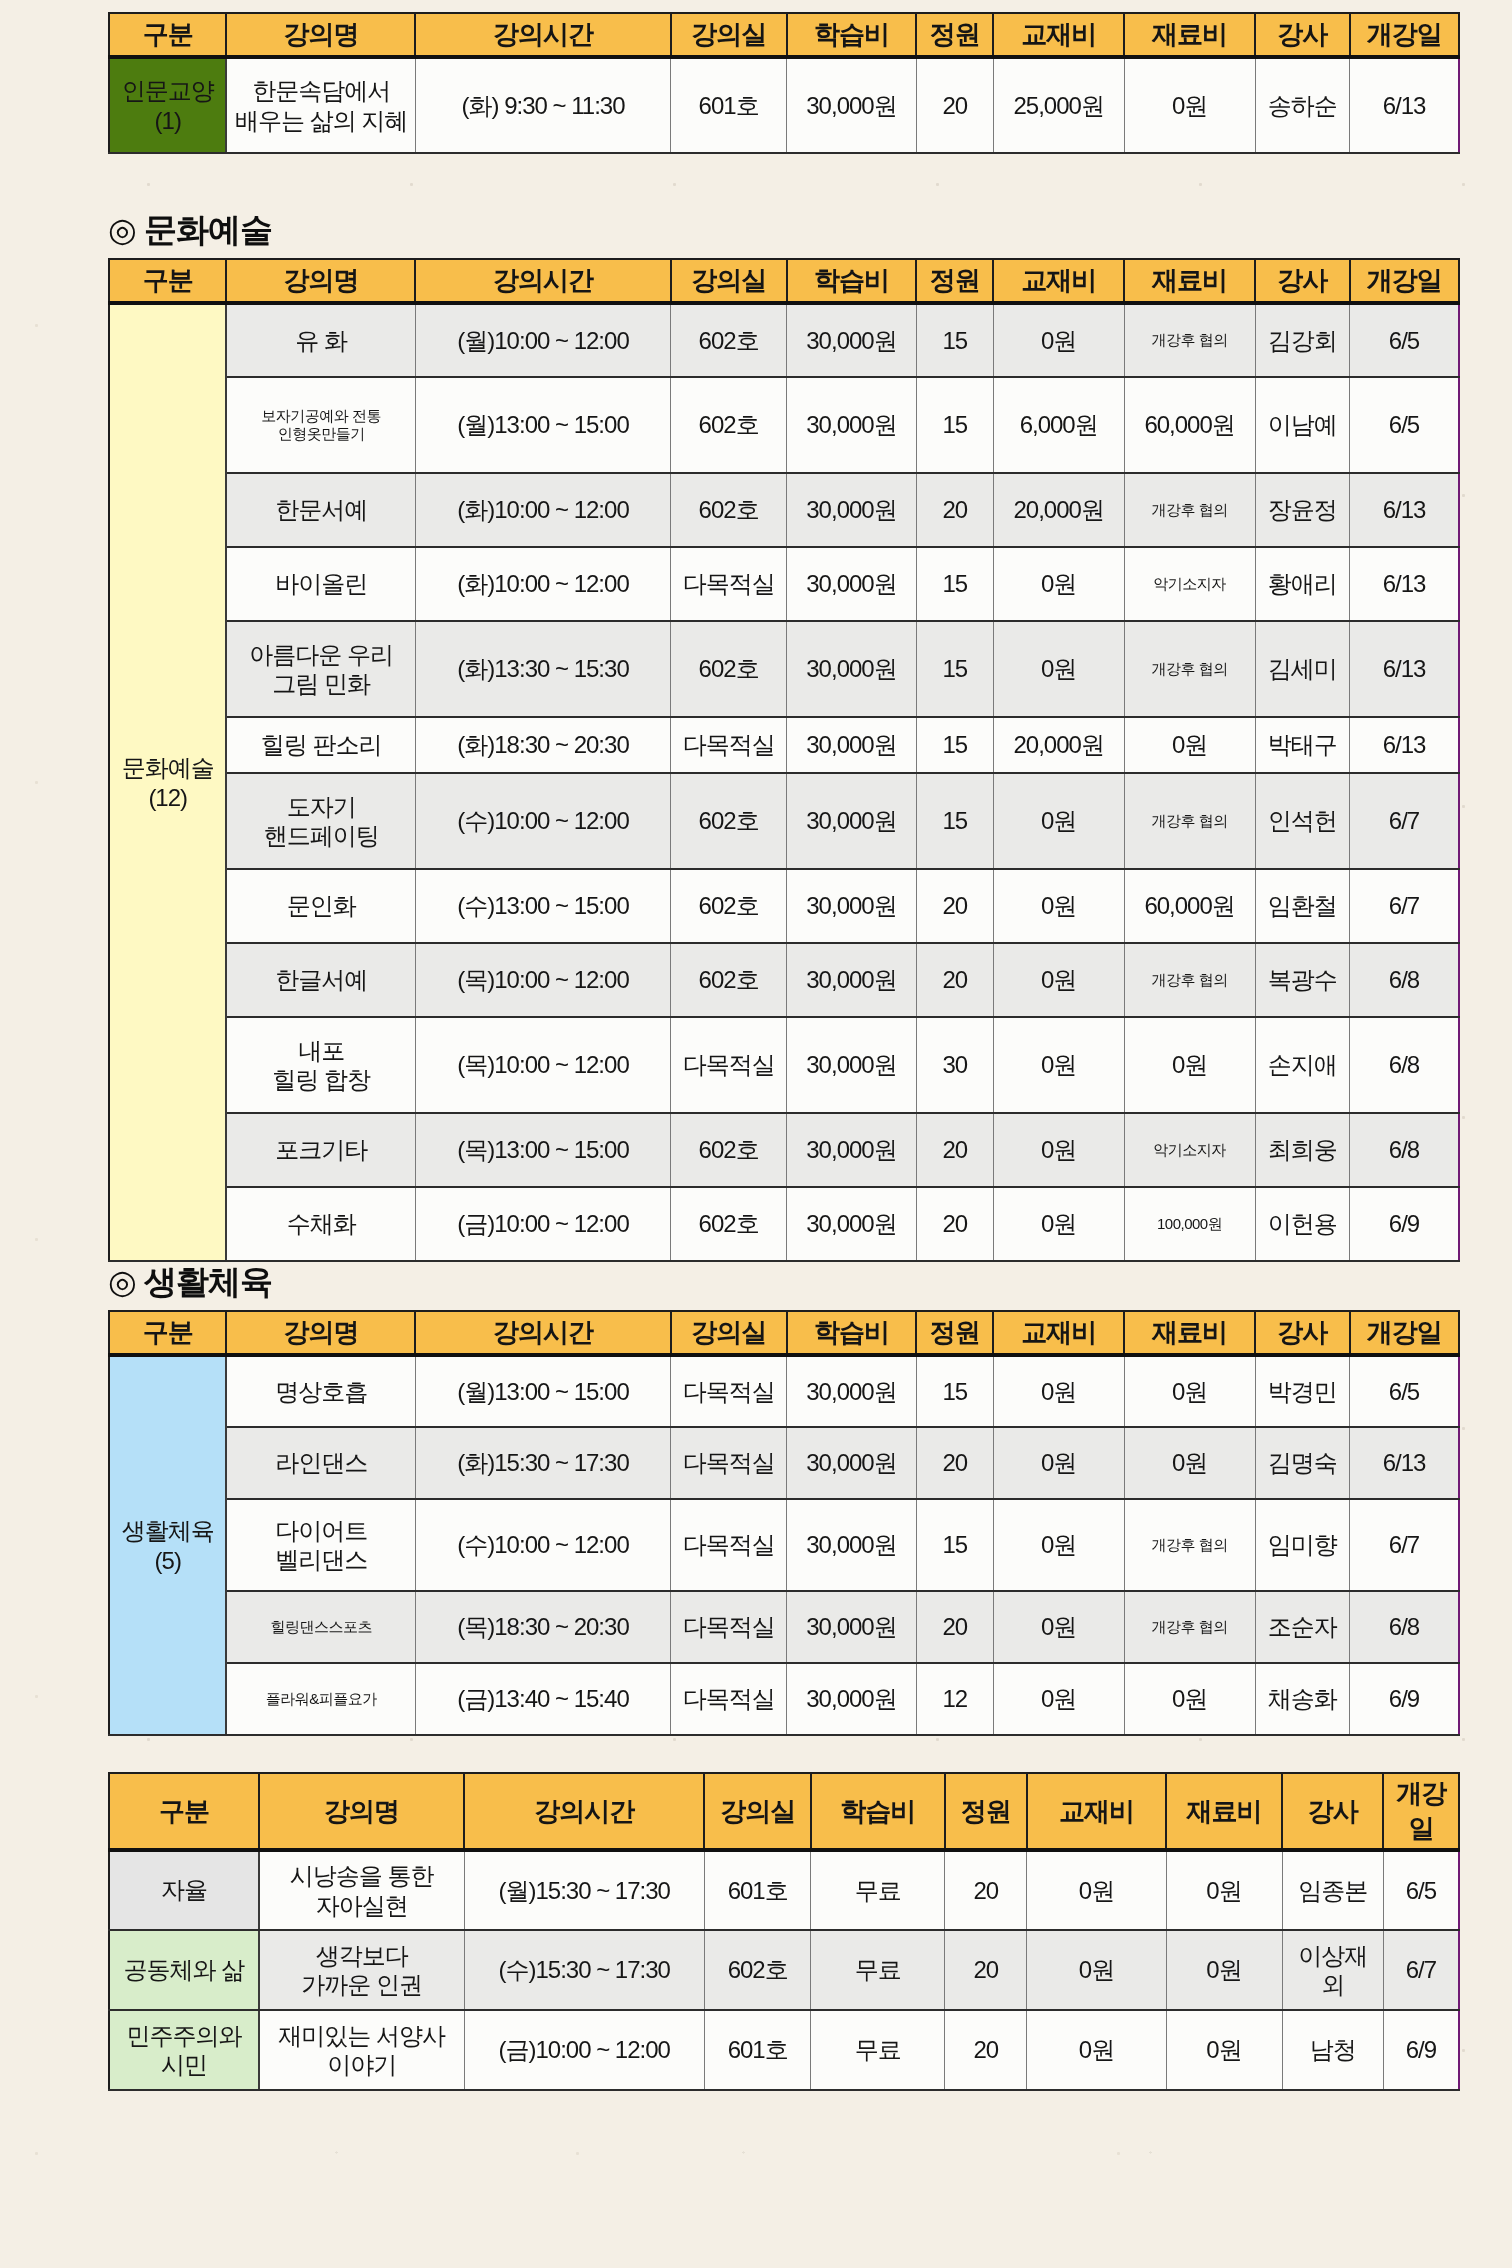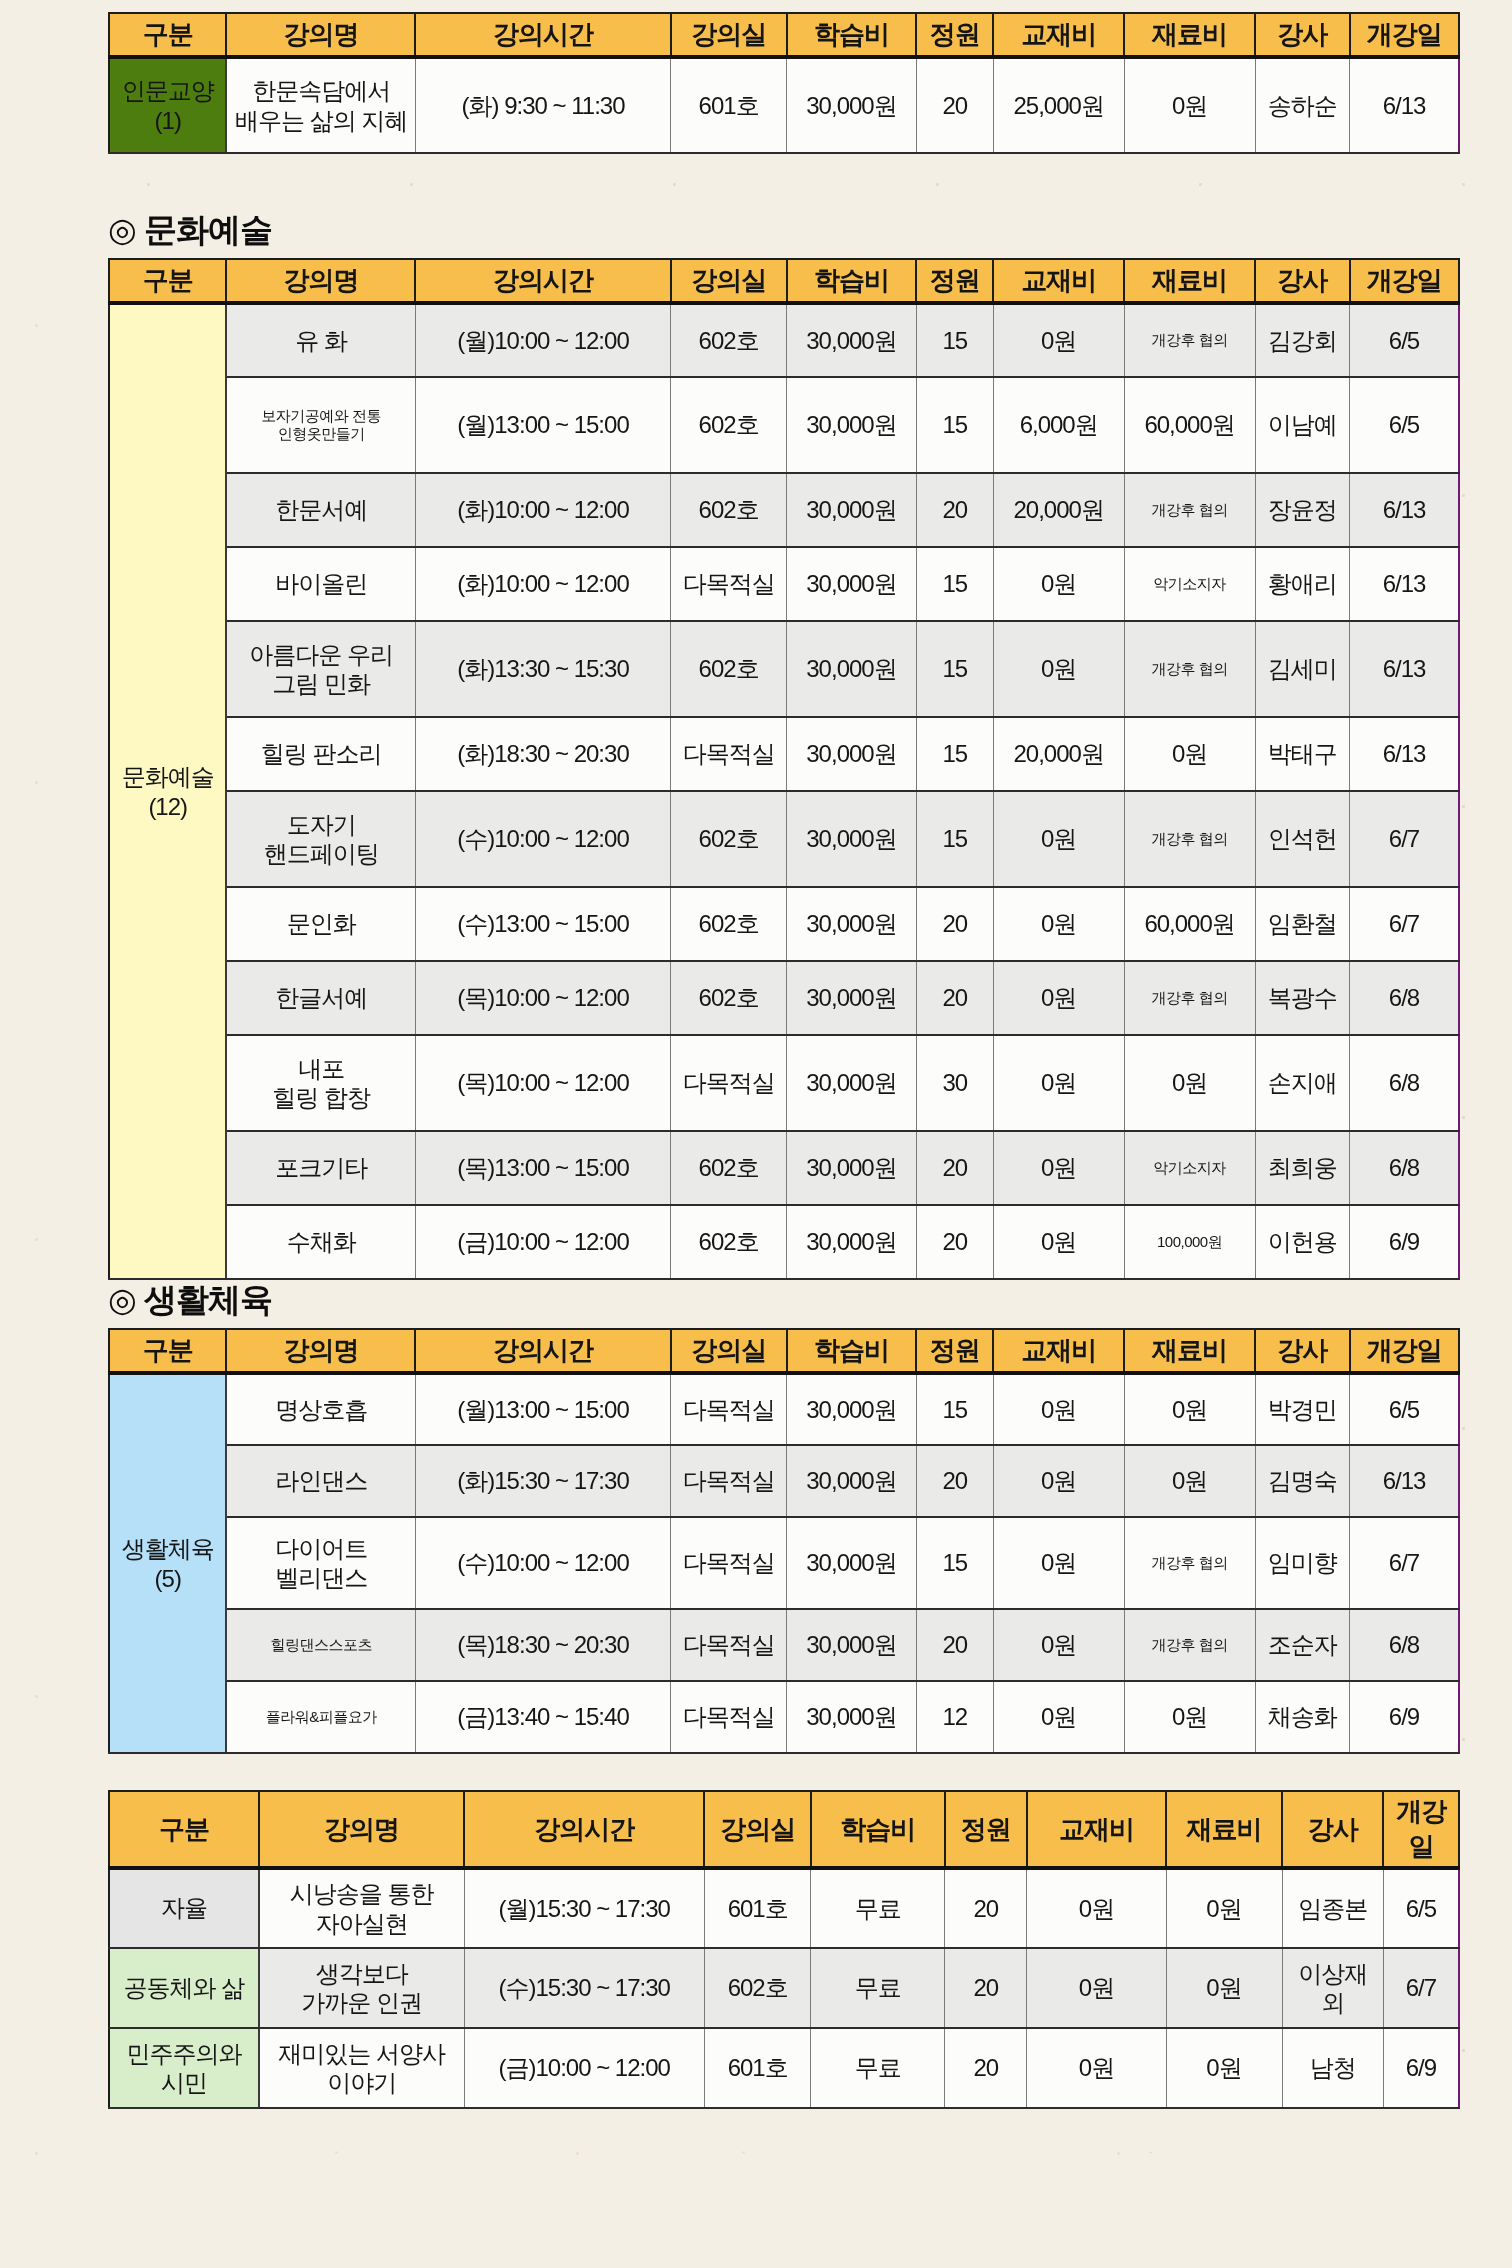--- a/index.html
+++ b/index.html
@@ -188,21 +188,21 @@
 그림 민화</td>
             <td>(화)13:30 ~ 15:30</td>
             <td>602호</td>
             <td>30,000원</td>
             <td>15</td>
             <td>0원</td>
             <td class="sm">개강후 협의</td>
             <td>김세미</td>
             <td>6/13</td>
           </tr>
-          <tr class="plain" style="height: 74px;">
+          <tr class="plain" style="height: 56px;">
             <td>힐링 판소리</td>
             <td>(화)18:30 ~ 20:30</td>
             <td>다목적실</td>
             <td>30,000원</td>
             <td>15</td>
             <td>20,000원</td>
             <td>0원</td>
             <td>박태구</td>
             <td>6/13</td>
           </tr>

